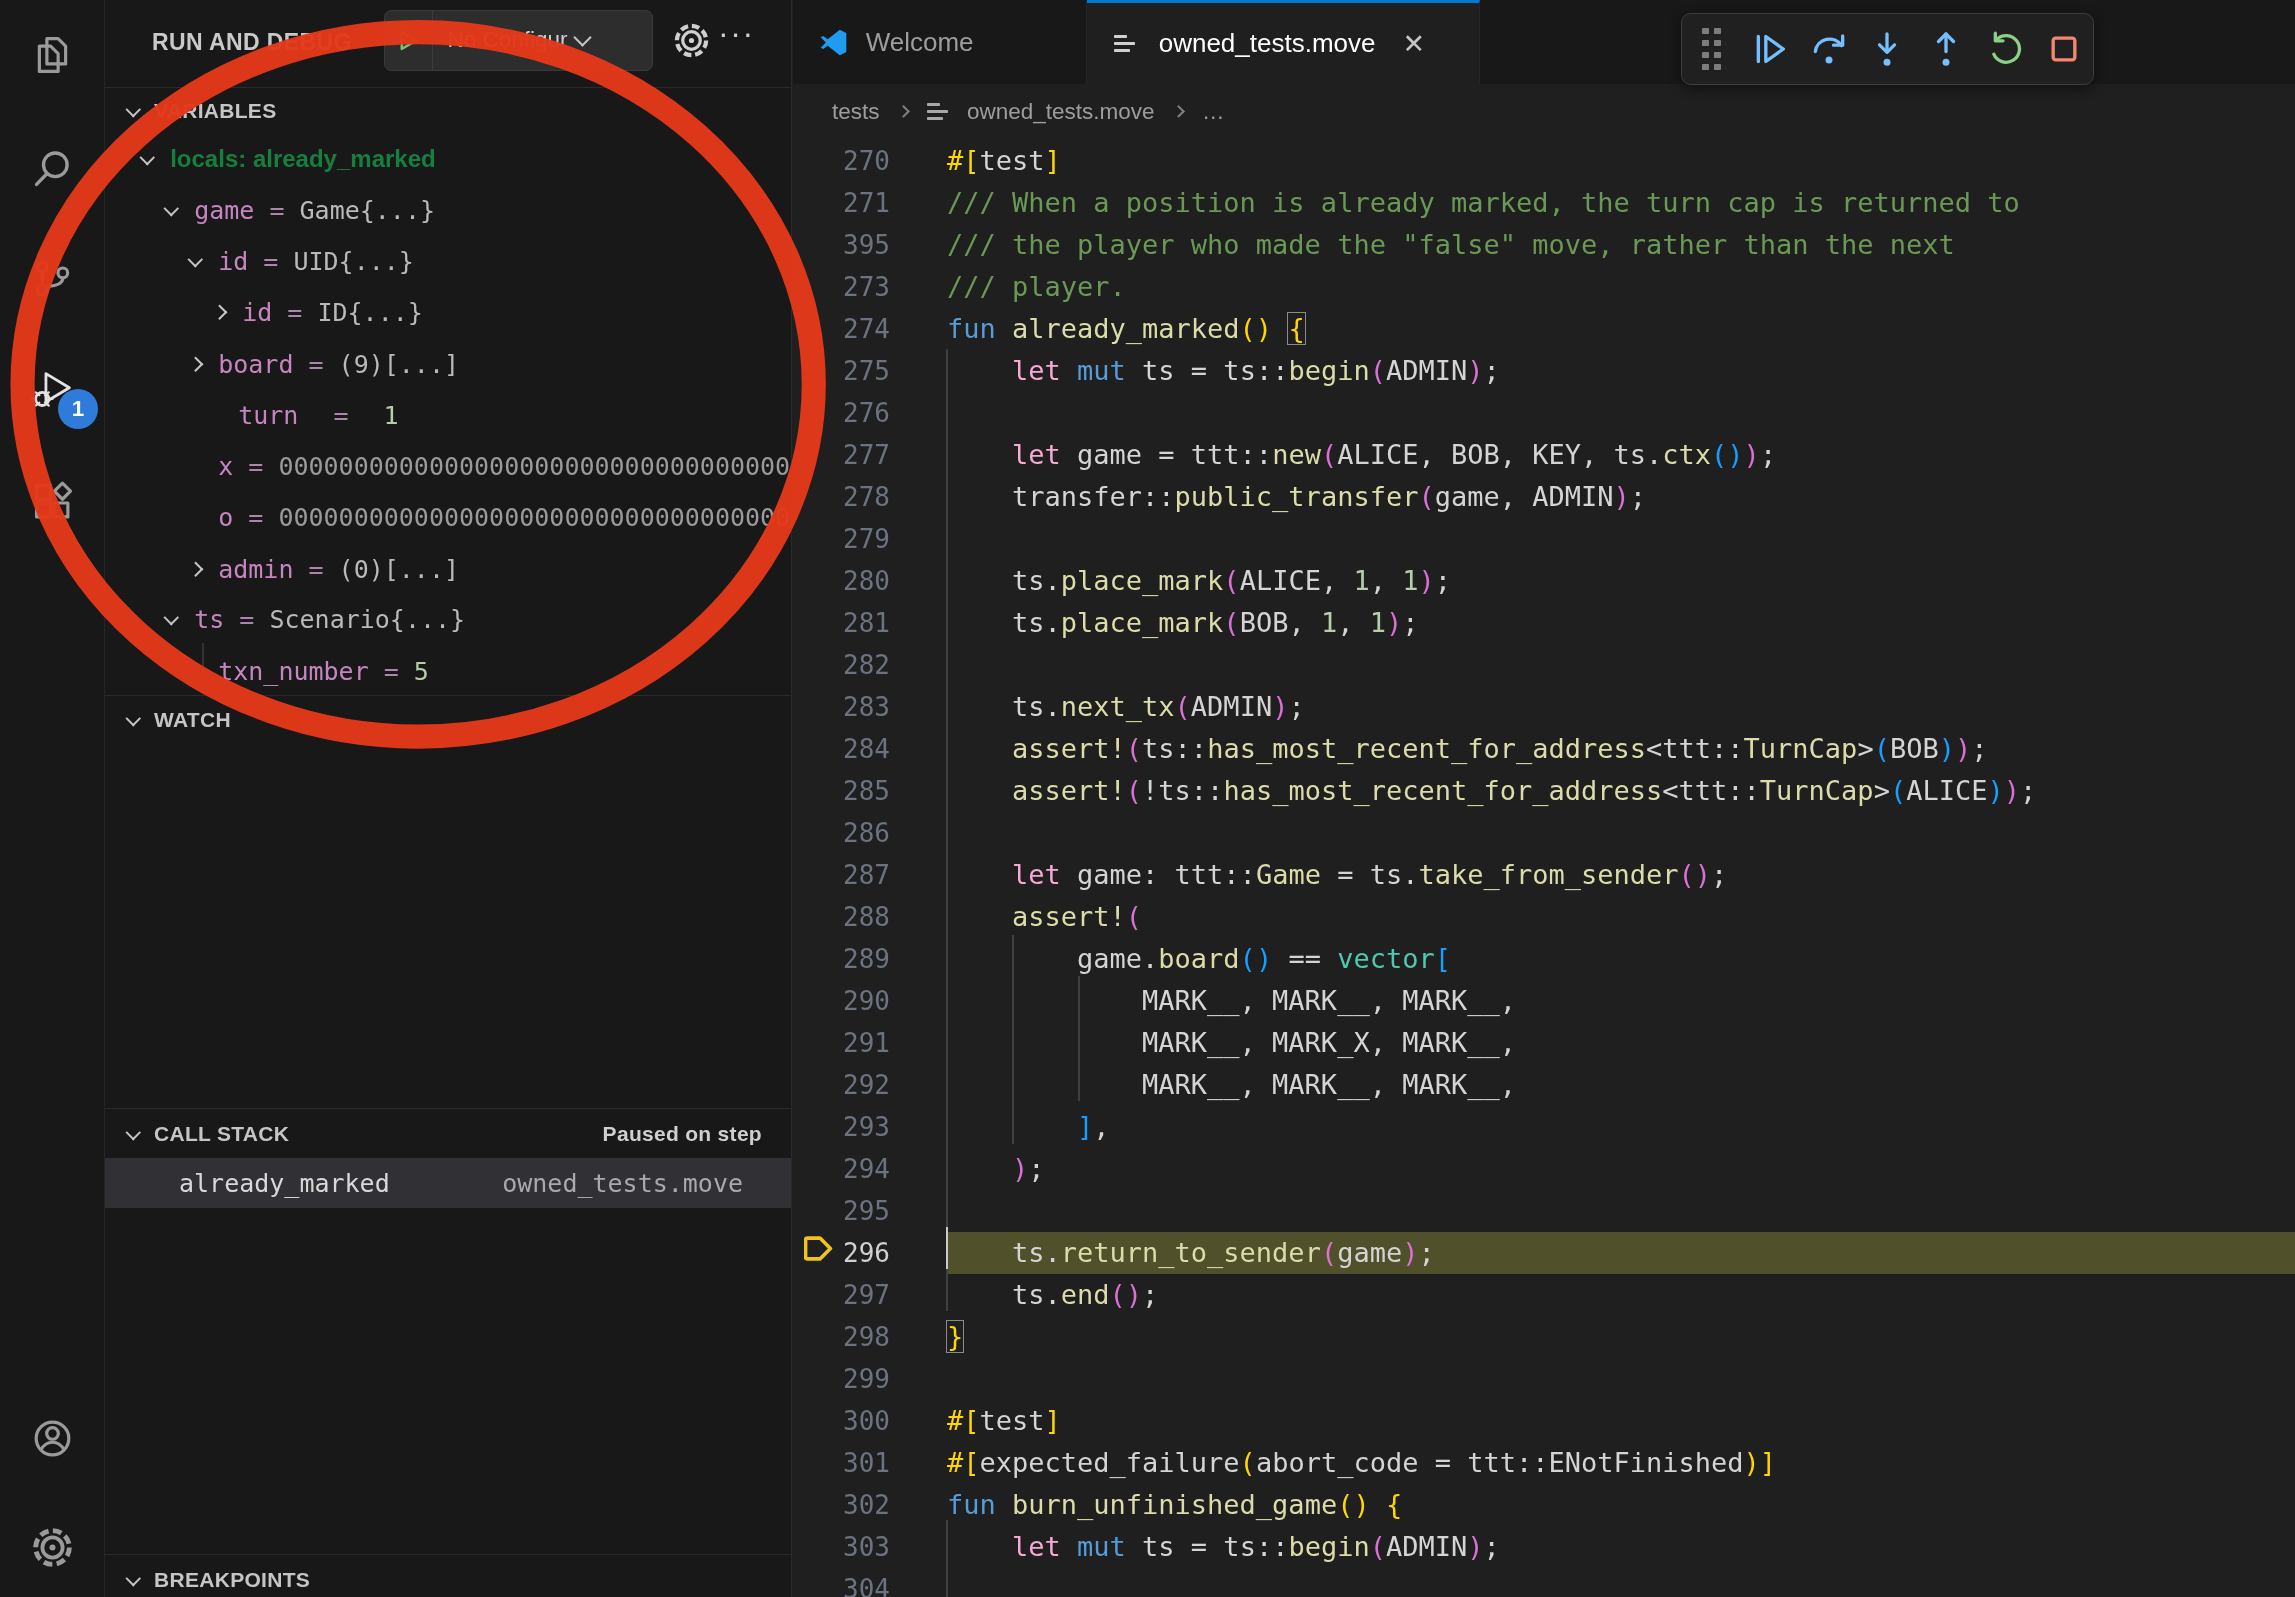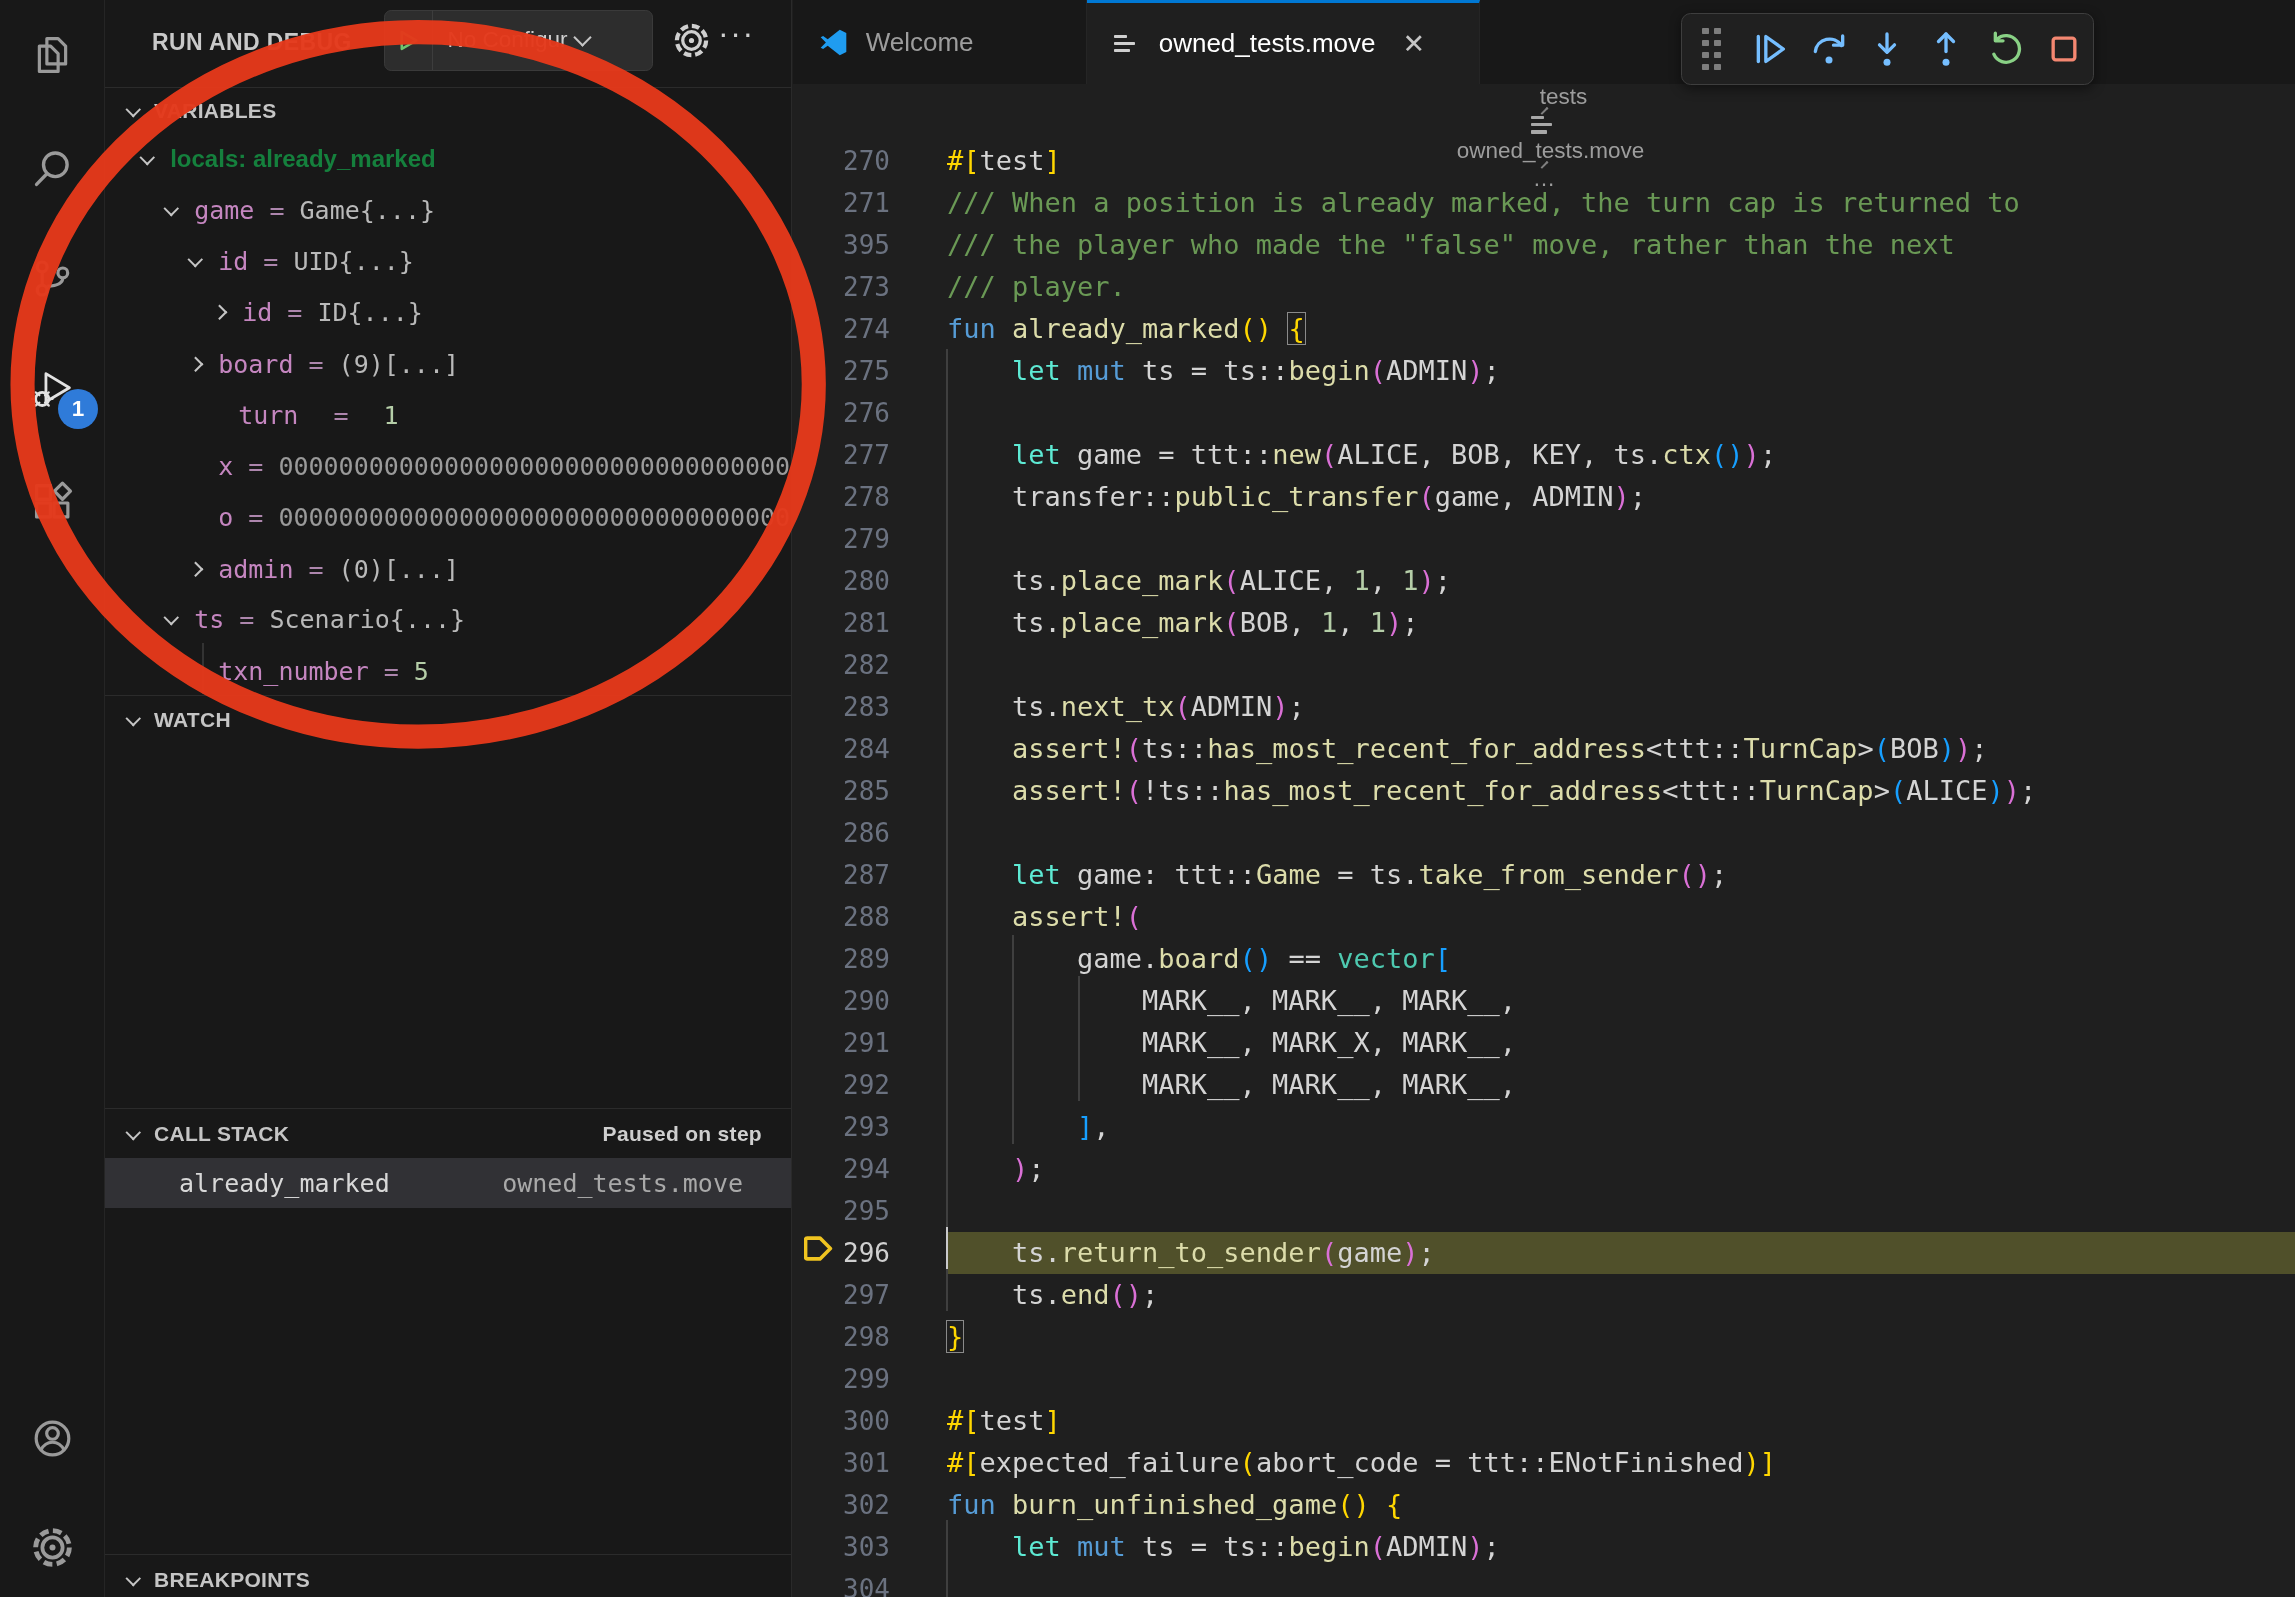--- a/index.html
+++ b/index.html
@@ -68,34 +68,34 @@
          border-right:0.8px solid #252525; }
   .tab-label { font-size:26px; color:#9d9d9d; margin-left:17.7px; }
   .tab.active { background:#1f1f1f; border-top:3.2px solid #0078d4; }
   .tab.active .tab-label { color:#ffffff; }
   .tab-close { color:#c5c5c5; font-size:27px; margin-left:27px; margin-right:22.5px; }
   .bars { display:inline-block; width:27px; }
   .bars i { display:block; height:3.2px; background:#cfcfcf; margin:4px 0; border-radius:0.8px; }
   .bars i:nth-child(1){ width:13px; } .bars i:nth-child(2){ width:21px; } .bars i:nth-child(3){ width:16px; }
 
   .breadcrumb { position:absolute; left:0; top:84px; width:100%; height:55px; background:#1f1f1f;
-                display:flex; align-items:center; color:#9d9d9d; font-size:22.5px;flex-direction:column; }
+                display:flex; align-items:center; color:#9d9d9d; font-size:22.5px; }
   .breadcrumb .sep { display:inline-block; width:8.8px; height:8.8px; border-right:2px solid #808080;
                      border-bottom:2px solid #808080; transform:rotate(-45deg); margin:0 19.3px; }
   .breadcrumb .bars i { background:#a8a8a8; }
 
   
   .code { position:absolute; left:0; top:140px; width:100%; }
   .cl { height:42px; line-height:42px; font-family:"DejaVu Sans Mono", monospace; font-size:27px;
         white-space:pre; }
   .cl .ln { display:inline-block; width:97px; text-align:right; color:#6b7280; font-size:26px; }
   .cl .ct { margin-left:57px; }
   .cl.cur { background:linear-gradient(90deg, rgba(0,0,0,0) 0 154px, #50502a 154px); }
   .cl.cur .ln { color:#d0d0d0; }
-  .tk.d{color:#d4d4d4} .tk.c{color:#6a9955} .tk.k{color:#569cd6} .tk.l{color:#5eead4}
+  .tk.d{color:#d4d4d4} .tk.c{color:#6a9955} .tk.k{color:#569cd6} .tk.l{color:#f9a8d4}
   .tk.f{color:#dcdcaa} .tk.t{color:#4ec9b0} .tk.n{color:#b5cea8} .tk.g{color:#ffd700}
   .tk.p{color:#da70d6} .tk.b{color:#179fff}
   .tk.gx{color:#ffd700; outline:1.6px solid #8a8a8a; outline-offset:0.8px;}
   .iguide { position:absolute; width:1.6px; background:#3f3f3f; z-index:2; }
   .iguide.bright { background:#c9c9cb; }
   .stack-marker { position:absolute; left:11.3px; top:1233px; z-index:3; }
 
   
   .dbg-toolbar { position:absolute; left:888px; top:13px; width:413px; height:72px;
                  background:#202020; border:0.8px solid #3e3e3e; border-radius:9.7px;

